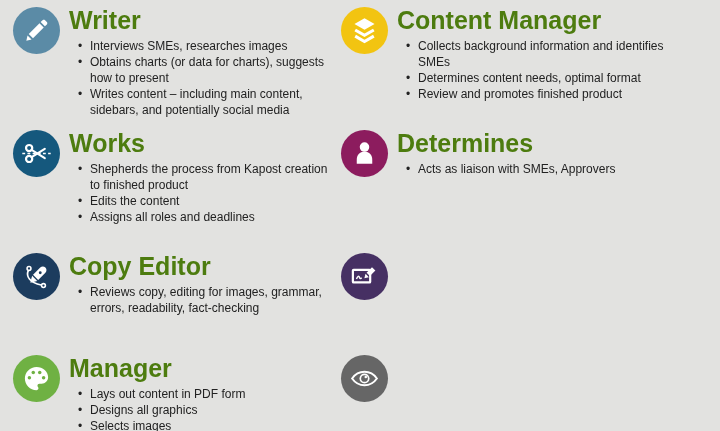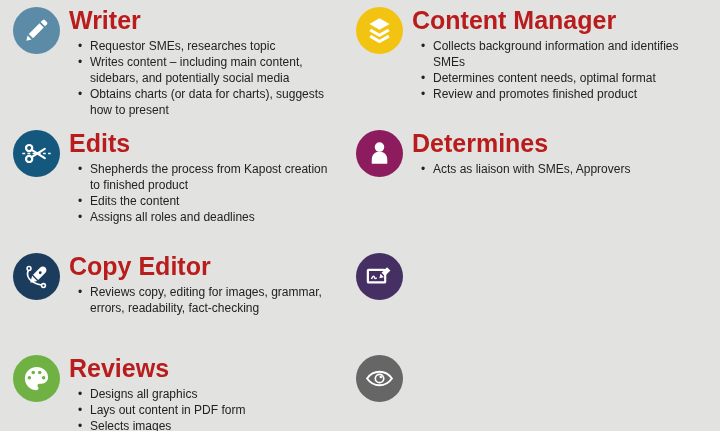--- a/index.html
+++ b/index.html
@@ -6,34 +6,34 @@
   body{
     width:720px;height:431px;
     background:#e2e2e0;
     font-family:"Liberation Sans", sans-serif;
     color:#1c1c1c;
     position:relative;
     overflow:hidden;
   }
   .role{position:absolute;display:flex;align-items:flex-start}
   .col-l{left:13px}
-  .col-r{left:356px}
+  .col-r{left:341px}
   .r1{top:7px}.r2{top:130px}.r3{top:253px}.r4{top:355px}
   .badge{
     width:47px;height:47px;border-radius:50%;
     flex:0 0 47px;
     display:flex;align-items:center;justify-content:center;
   }
   .badge svg{width:31px;height:31px;display:block}
   .content{margin-left:9px}
   .col-l .content{width:262px}
   .col-r .content{width:290px}
   .title{
     margin:0;font-size:25px;font-weight:700;line-height:26px;
-    color:#b91c1c;letter-spacing:0;
+    color:#4d7c0f;letter-spacing:0;
   }
   .bullets{
     list-style:none;margin:5px 0 0;padding:0;
     font-size:12px;line-height:16px;color:#222;
   }
   .bullets li{position:relative;padding-left:21px}
   .bullets li::before{
     content:"\2022";
     position:absolute;left:9px;top:0;
   }
@@ -45,23 +45,23 @@
   <div class="badge" style="background-color: rgb(91, 139, 166);">
     <svg viewBox="0 0 24 24" fill="#fff">
       <path d="M4.1 19.9l1-4.1 3.1 3.1-4.1 1z"></path>
       <path d="M6 14.7l8.3-8.3 3.3 3.3-8.3 8.3-3.3-3.3z"></path>
       <path d="M15.2 5.5l1.5-1.5c.5-.5 1.4-.5 1.9 0l1.4 1.4c.5.5.5 1.4 0 1.9l-1.5 1.5-3.3-3.3z"></path>
     </svg>
   </div>
   <div class="content">
     <h2 class="title">Writer</h2>
     <ul class="bullets">
-      <li>Requestor SMEs, researches topic</li>
+      <li>Interviews SMEs, researches images</li>
+      <li>Obtains charts (or data for charts), suggests how to present</li>
       <li>Writes content – including main content, sidebars, and potentially social media</li>
-      <li>Obtains charts (or data for charts), suggests how to present</li>
     </ul>
   </div>
 </section>
 
 <section class="role col-r r1">
   <div class="badge" style="background-color: rgb(242, 196, 17);">
     <svg viewBox="0 0 24 24" fill="#fff">
       <path d="M12 2.6L19.8 7 12 11.4 4.2 7 12 2.6z"></path>
       <polyline points="4.8,11.6 12,15.7 19.2,11.6" fill="none" stroke="#fff" stroke-width="2.4"></polyline>
       <polyline points="4.8,16.4 12,20.5 19.2,16.4" fill="none" stroke="#fff" stroke-width="2.4"></polyline>
@@ -81,21 +81,21 @@
   <div class="badge" style="background-color: rgb(21, 88, 125);">
     <svg viewBox="0 0 24 24">
       <line x1="1" y1="12" x2="23" y2="12" stroke="#fff" stroke-width="1.3" stroke-dasharray="2.2 1.8"></line>
       <circle cx="6.3" cy="7.8" r="2.4" fill="none" stroke="#fff" stroke-width="1.7"></circle>
       <circle cx="6.3" cy="16.2" r="2.4" fill="none" stroke="#fff" stroke-width="1.7"></circle>
       <path d="M8.2 9.2L18.4 15.6" stroke="#fff" stroke-width="1.7" stroke-linecap="round"></path>
       <path d="M8.2 14.8L18.4 8.4" stroke="#fff" stroke-width="1.7" stroke-linecap="round"></path>
     </svg>
   </div>
   <div class="content">
-    <h2 class="title">Edits</h2>
+    <h2 class="title">Works</h2>
     <ul class="bullets">
       <li>Shepherds the process from Kapost creation to finished product</li>
       <li>Edits the content</li>
       <li>Assigns all roles and deadlines</li>
     </ul>
   </div>
 </section>
 
 <section class="role col-r r2">
   <div class="badge" style="background-color: rgb(140, 28, 94);">
@@ -146,24 +146,24 @@
   <div class="badge" style="background-color: rgb(111, 177, 67);">
     <svg viewBox="0 0 24 24">
       <path d="M12 3c-4.97 0-9 4.03-9 9s4.03 9 9 9c.83 0 1.5-.67 1.5-1.5 0-.39-.15-.74-.39-1.01-.23-.26-.38-.61-.38-.99 0-.83.67-1.5 1.5-1.5H16c2.76 0 5-2.24 5-5 0-4.42-4.03-8-9-8z" fill="#fff"></path>
       <circle cx="6.5" cy="11.5" r="1.35" fill="#6fb143"></circle>
       <circle cx="9.5" cy="7.4" r="1.35" fill="#6fb143"></circle>
       <circle cx="14.5" cy="7.4" r="1.35" fill="#6fb143"></circle>
       <circle cx="17.5" cy="11.5" r="1.35" fill="#6fb143"></circle>
     </svg>
   </div>
   <div class="content">
-    <h2 class="title">Reviews</h2>
+    <h2 class="title">Manager</h2>
     <ul class="bullets">
+      <li>Lays out content in PDF form</li>
       <li>Designs all graphics</li>
-      <li>Lays out content in PDF form</li>
       <li>Selects images</li>
     </ul>
   </div>
 </section>
 
 <section class="role col-r r4">
   <div class="badge" style="background-color: rgb(102, 102, 102);">
     <svg viewBox="0 0 24 24">
       <path d="M12 6.8c-4.4 0-8 2.9-9.6 5.2 1.6 2.3 5.2 5.2 9.6 5.2s8-2.9 9.6-5.2C20 9.7 16.4 6.8 12 6.8z" fill="none" stroke="#fff" stroke-width="1.5"></path>
       <circle cx="12" cy="12" r="3.9" fill="#fff"></circle>

